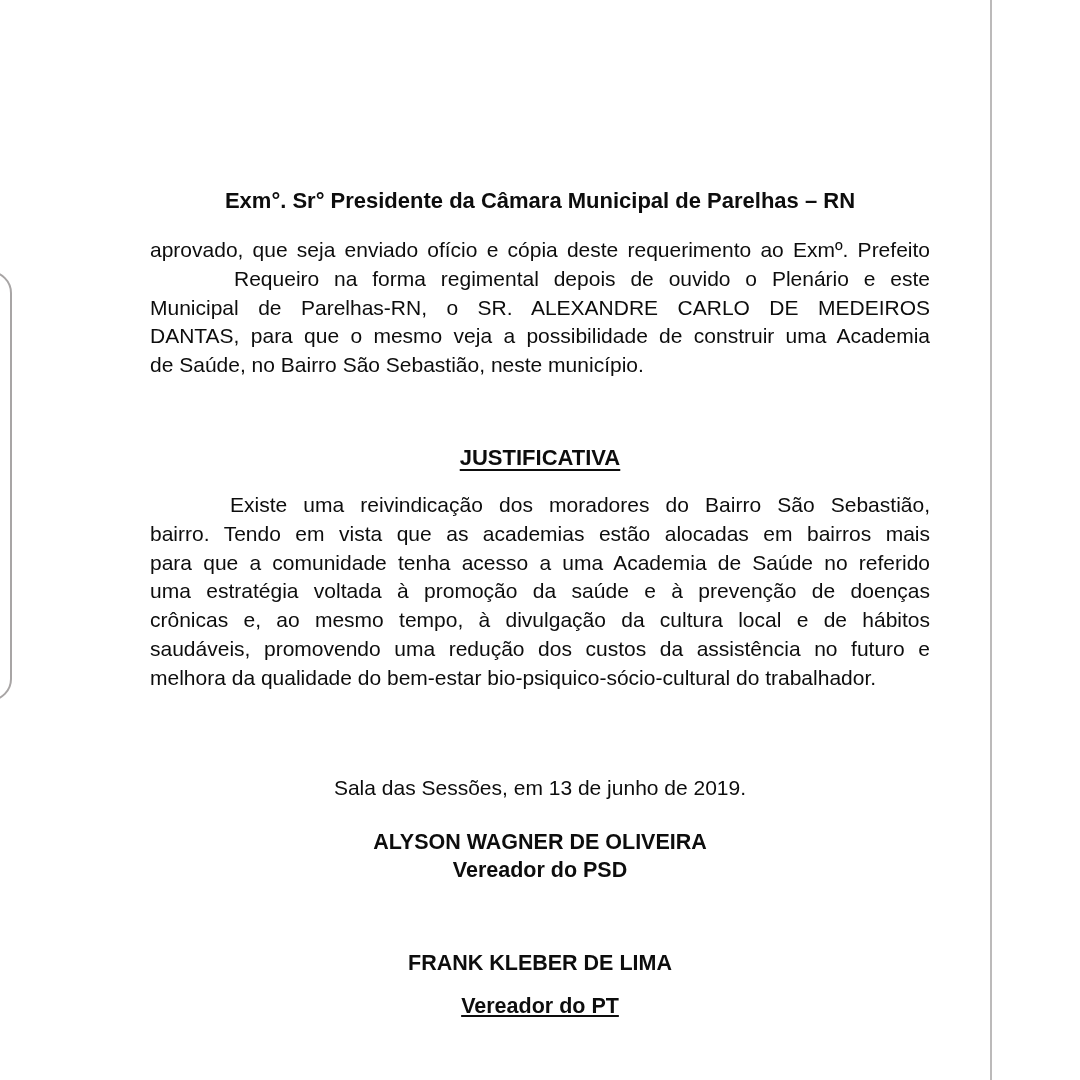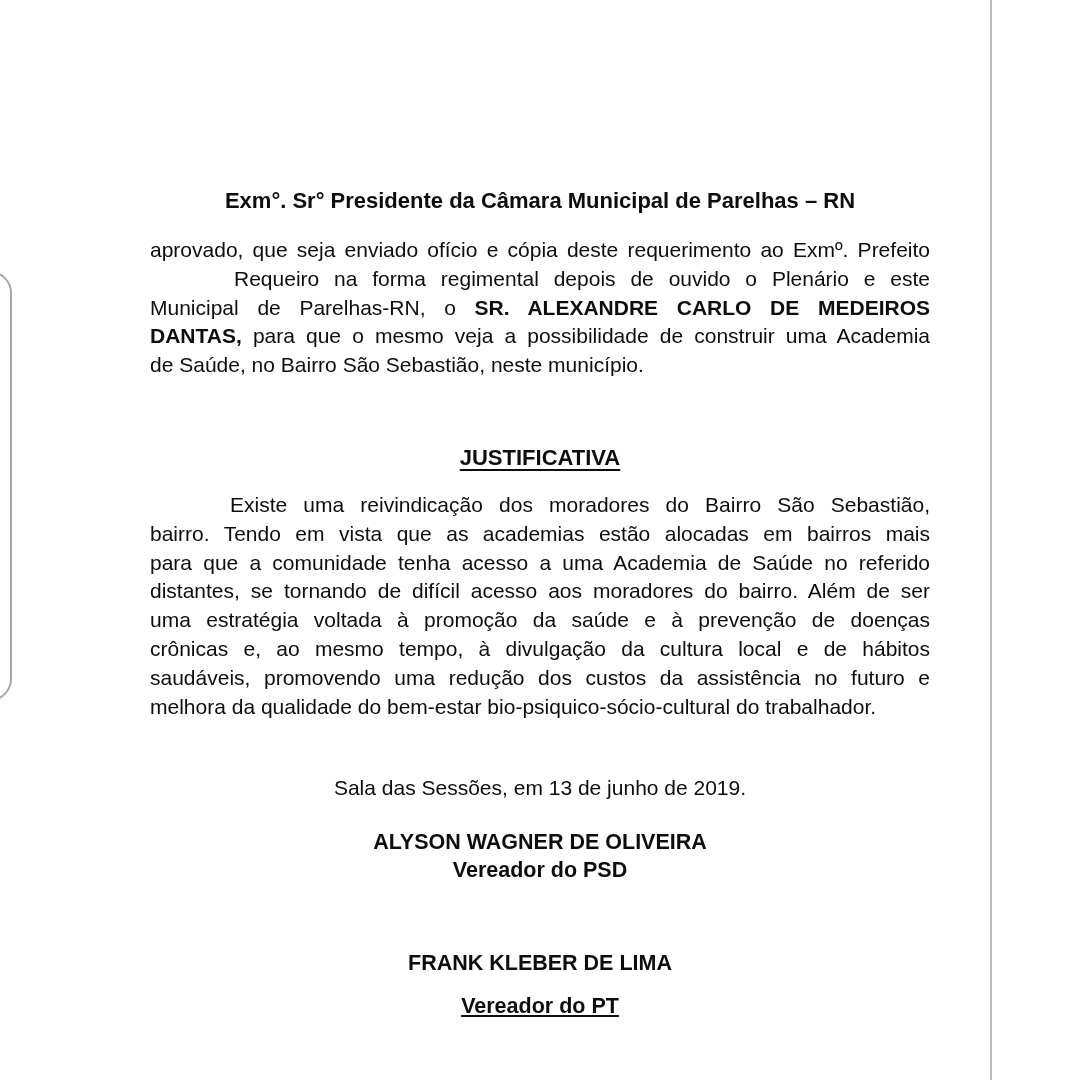--- a/index.html
+++ b/index.html
@@ -45,21 +45,21 @@
   }
   .para {
     position: absolute;
     left: 150px;
     width: 780px;
     font-size: 21px;
     line-height: 28.8px;
   }
   .para .line { width: 100%; }
   .para .line.just { text-align: justify; text-align-last: justify; }
-  .para .line .b { font-weight: 700; }
+  .para .line .b { font-weight: 400; }
   .para-request { top: 236px; }
   .para-justification { top: 491px; }
   .section-heading {
     position: absolute;
     top: 445px;
     left: 0;
     width: 1080px;
     text-align: center;
     font-size: 22px;
     font-weight: 700;
@@ -108,21 +108,20 @@
       <div class="line just"><span class="b">DANTAS,</span><span> para que o mesmo veja a possibilidade de construir uma Academia</span></div>
       <div class="line"><span>de Saúde, no Bairro São Sebastião, neste município.</span></div>
     </div>
 
   <div class="section-heading">JUSTIFICATIVA</div>
 
   <div class="para para-justification">
       <div class="line just" style="text-indent: 80px;"><span>Existe uma reivindicação dos moradores do Bairro São Sebastião,</span></div>
       <div class="line just"><span>bairro. Tendo em vista que as academias estão alocadas em bairros mais</span></div>
       <div class="line just"><span>para que a comunidade tenha acesso a uma Academia de Saúde no referido</span></div>
-      <div class="line just"><span>distantes, se tornando de difícil acesso aos moradores do bairro. Além de ser</span></div>
       <div class="line just"><span>uma estratégia voltada à promoção da saúde e à prevenção de doenças</span></div>
       <div class="line just"><span>crônicas e, ao mesmo tempo, à divulgação da cultura local e de hábitos</span></div>
       <div class="line just"><span>saudáveis, promovendo uma redução dos custos da assistência no futuro e</span></div>
       <div class="line"><span>melhora da qualidade do bem-estar bio-psiquico-sócio-cultural do trabalhador.</span></div>
     </div>
 
   <div class="date-line">Sala das Sessões, em 13 de junho de 2019.</div>
 
   <div class="sig-line sig-name-1">ALYSON WAGNER DE OLIVEIRA</div>
   <div class="sig-line sig-role-1">Vereador do PSD</div>

